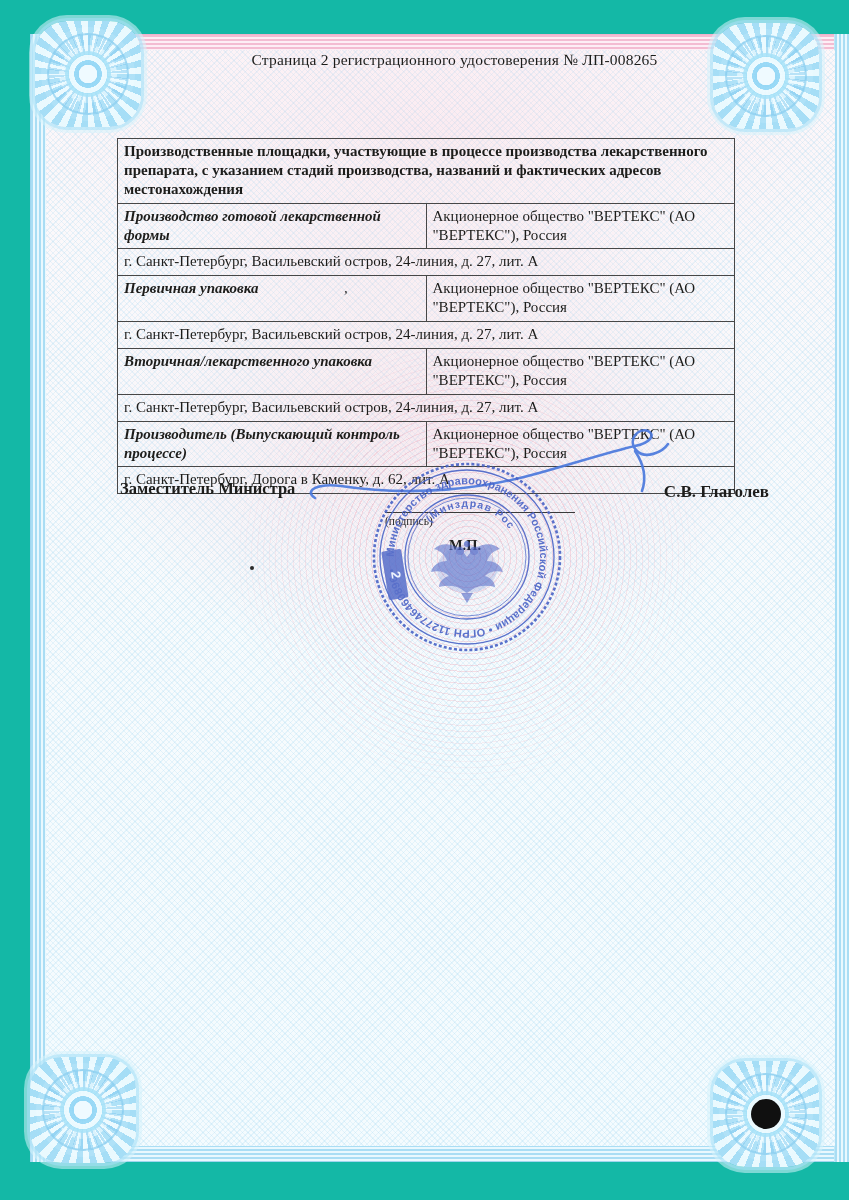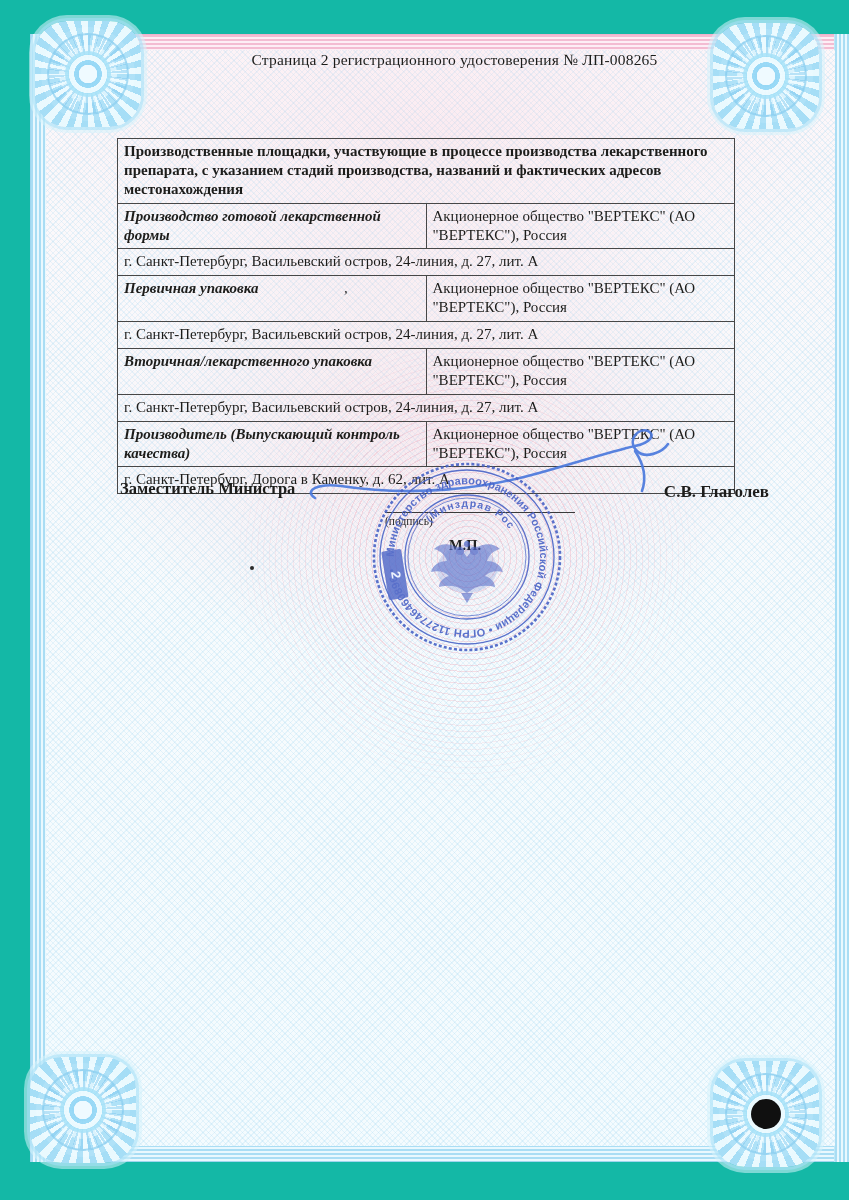--- a/index.html
+++ b/index.html
@@ -116,21 +116,21 @@
       <td class="address" colspan="2">г. Санкт-Петербург, Васильевский остров, 24-линия, д. 27, лит. А</td>
     </tr>
     <tr>
       <td class="stage">Вторичная/лекарственного упаковка</td>
       <td class="company">Акционерное общество "ВЕРТЕКС" (АО "ВЕРТЕКС"), Россия</td>
     </tr>
     <tr>
       <td class="address" colspan="2">г. Санкт-Петербург, Васильевский остров, 24-линия, д. 27, лит. А</td>
     </tr>
     <tr>
-      <td class="stage">Производитель (Выпускающий контроль качества)</td>
+      <td class="stage">Производитель (Выпускающий контроль процессе)</td>
       <td class="company">Акционерное общество "ВЕРТЕКС" (АО "ВЕРТЕКС"), Россия</td>
     </tr>
     <tr>
       <td class="address" colspan="2">г. Санкт-Петербург, Дорога в Каменку, д. 62, лит. А</td>
     </tr>
   </tbody>
     </table>
 
   <div class="stray-comma">,</div>
 

